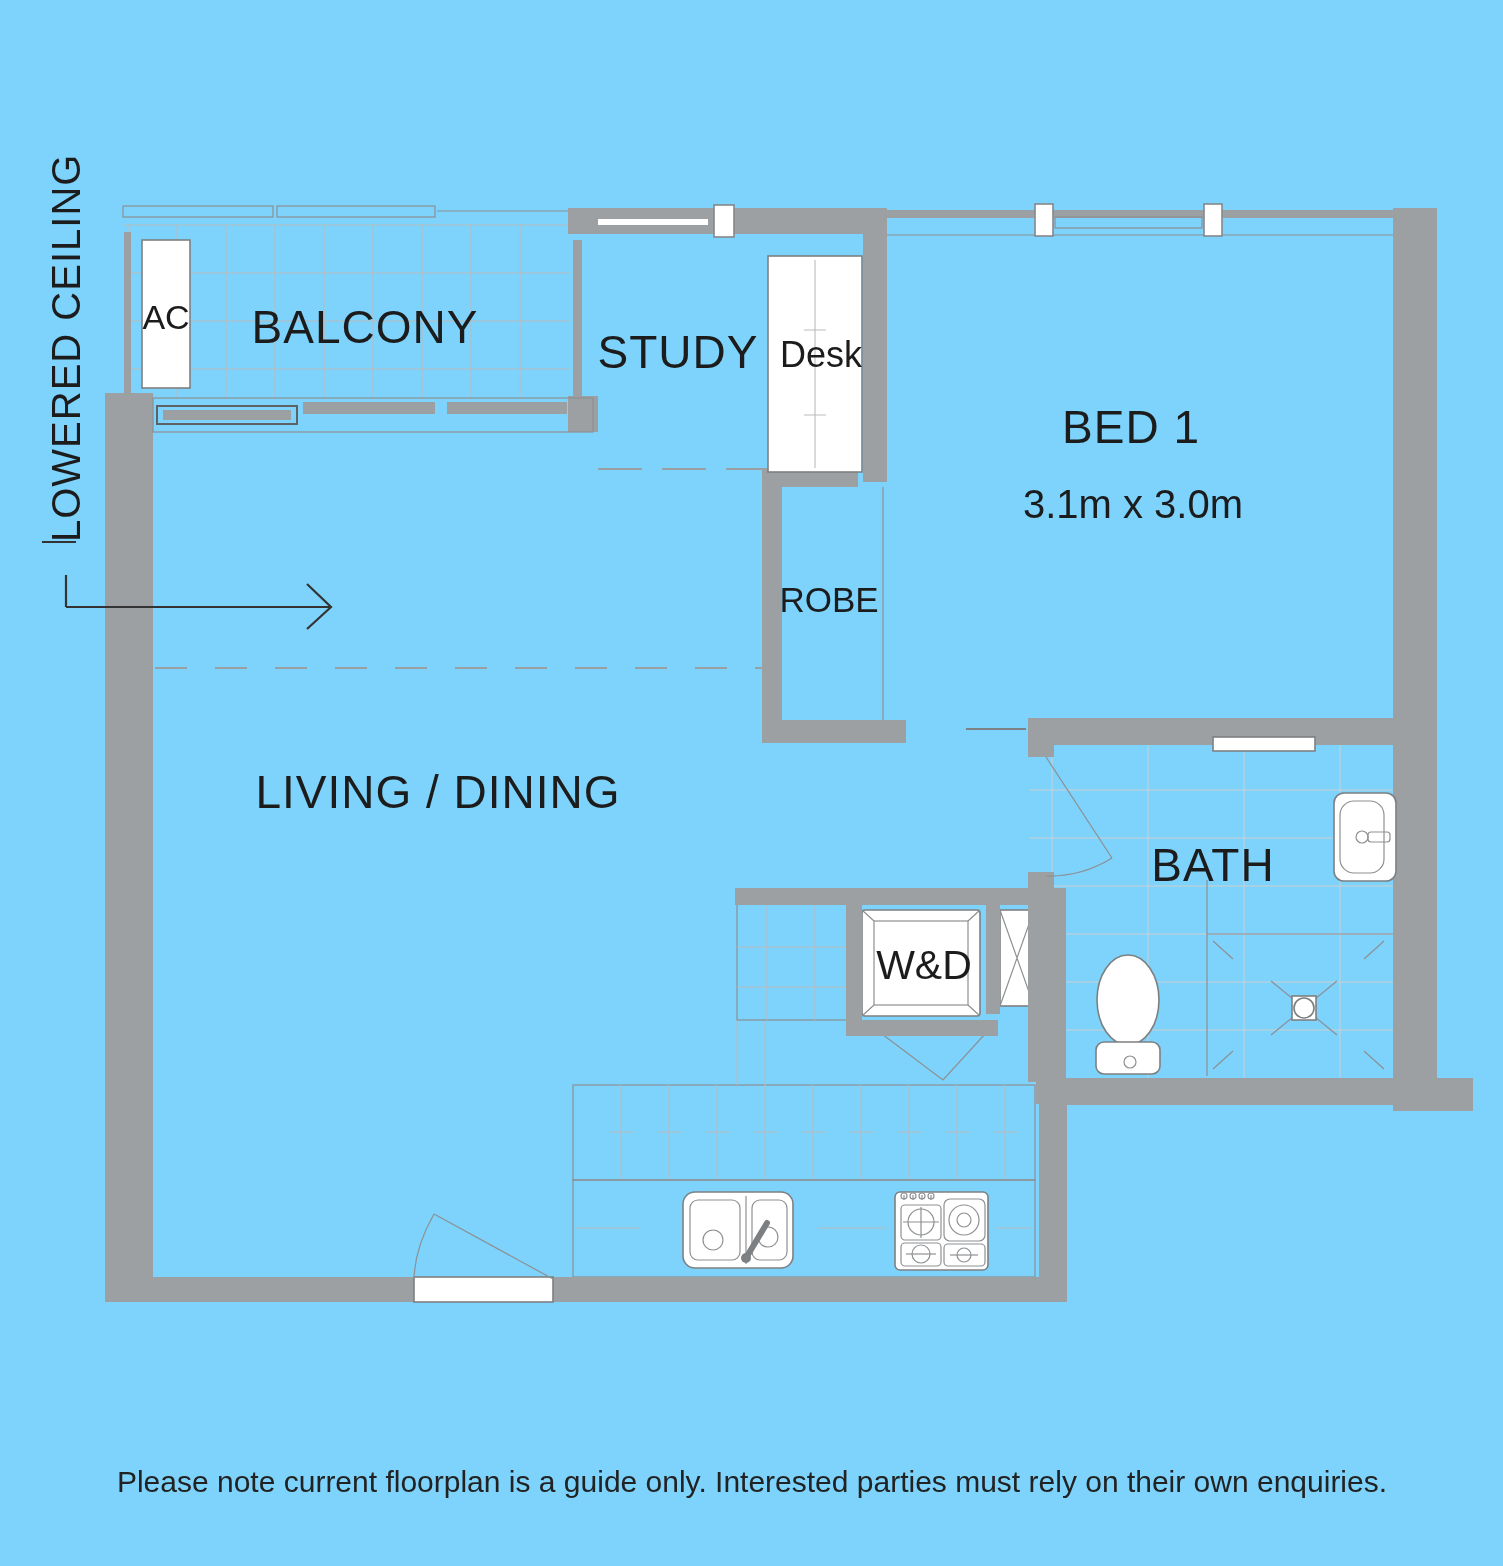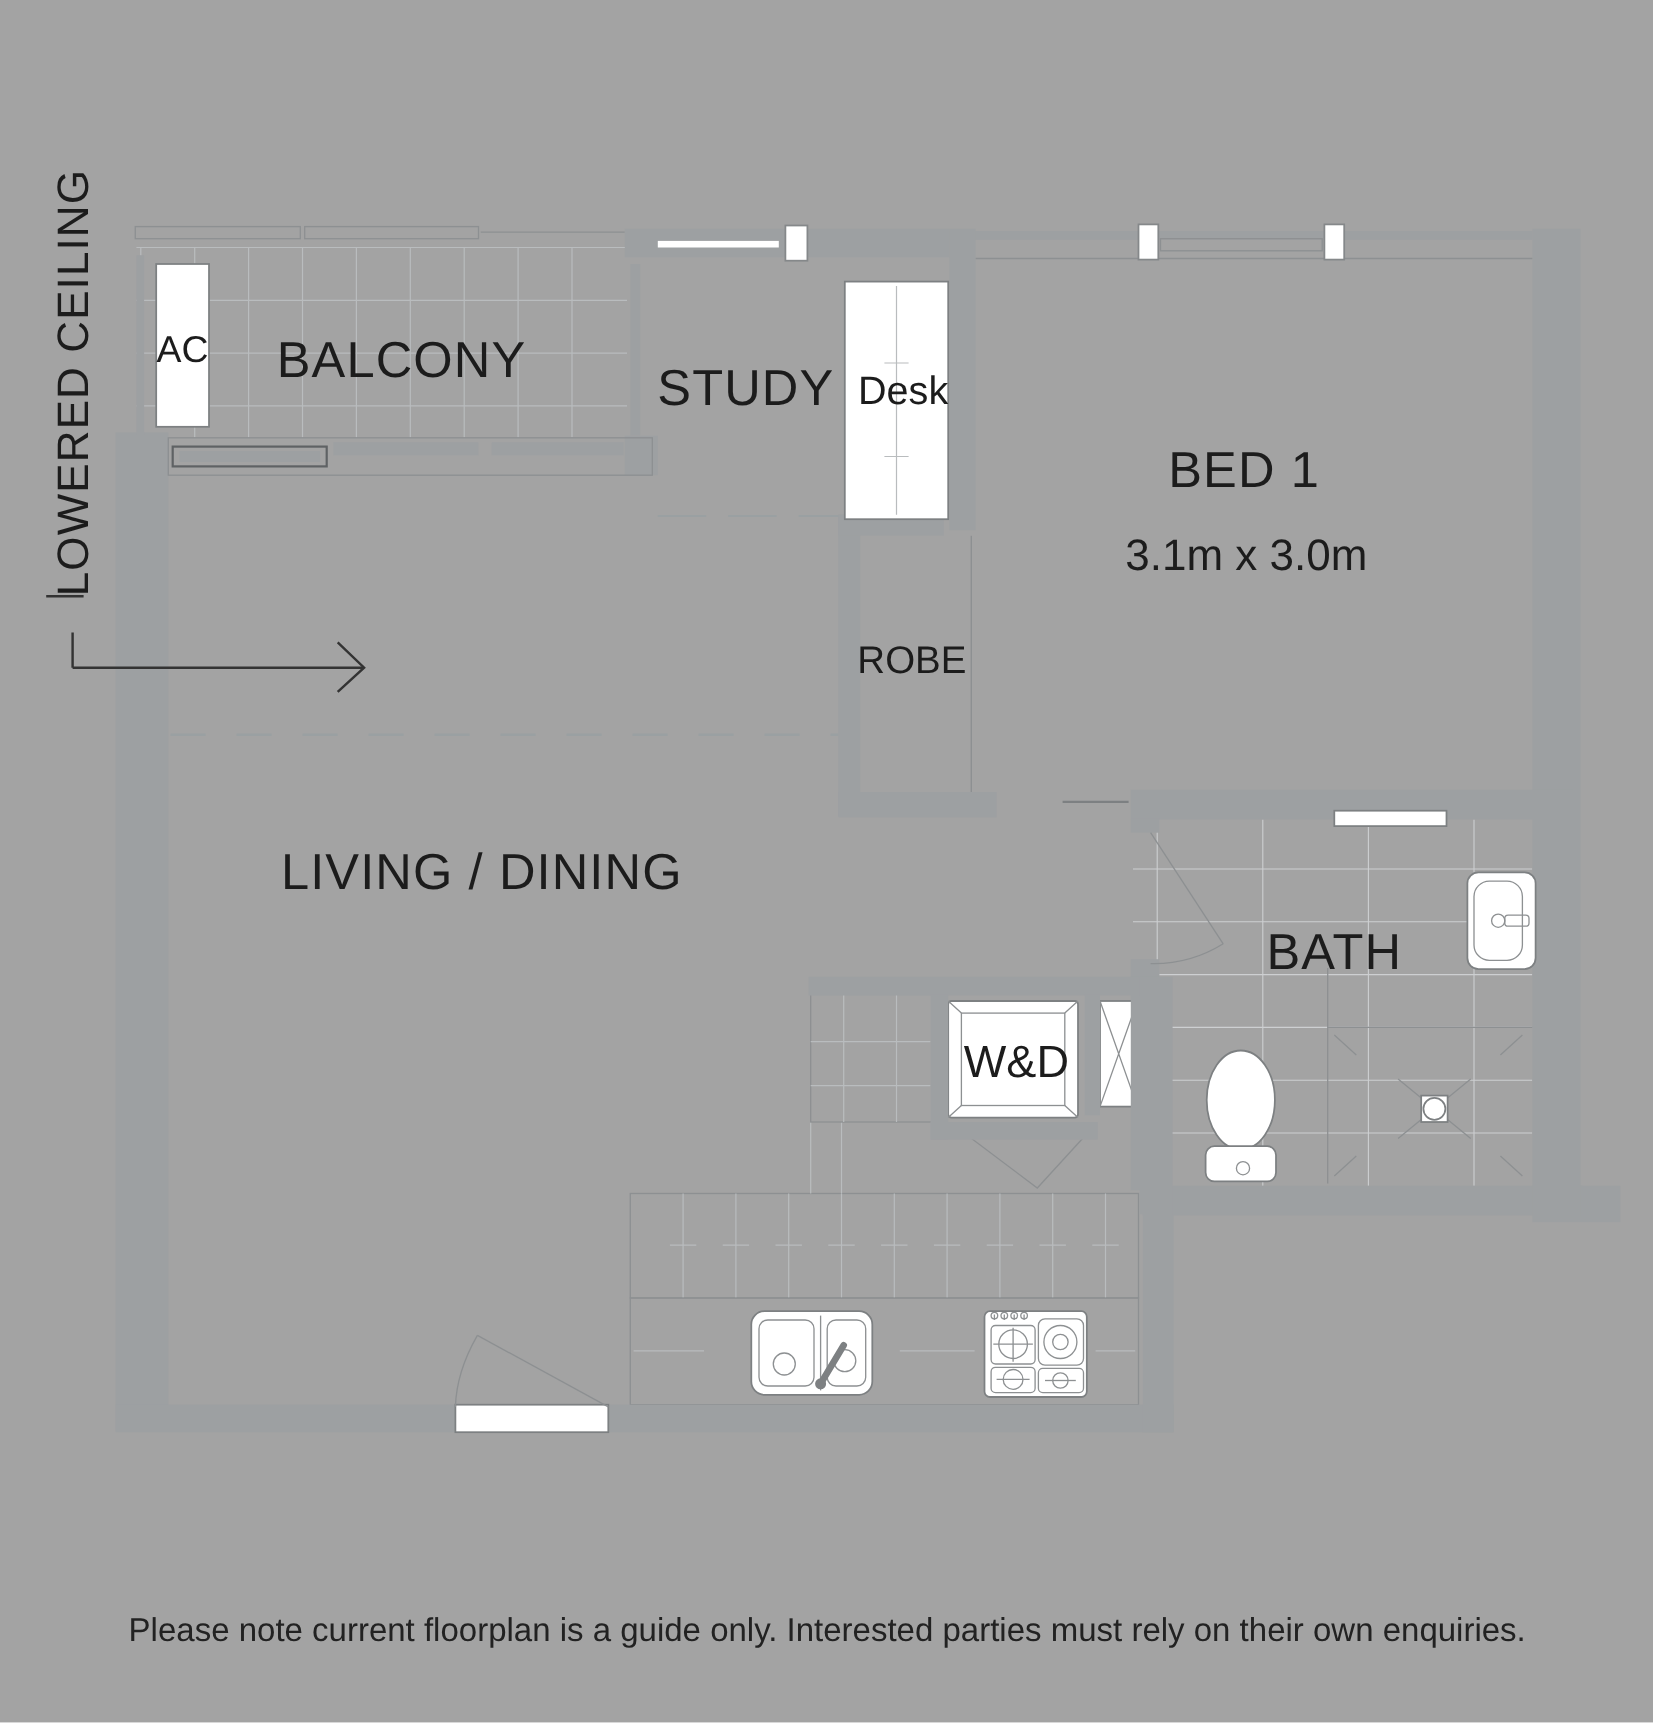--- a/index.html
+++ b/index.html
@@ -1,17 +1,17 @@
 <!DOCTYPE html>
 <html><head>
 <meta charset="utf-8">
 <title>Floor Plan</title>
 <style>
   html,body{margin:0;padding:0;background:#ffffff;}
-  .canvas{position:relative;width:1503px;height:1566px;background:#a3a3a3;overflow:hidden;}
+  .canvas{position:relative;width:1503px;height:1566px;background:#7dd3fc;overflow:hidden;}
   svg{position:absolute;left:0;top:0;}
   svg text{font-family:"Liberation Sans",sans-serif;fill:#1c1c1c;}
   .room-label{font-size:46px;letter-spacing:1px;}
   .wall{fill:#9da0a2;}
   .win{fill:#ffffff;stroke:#85888a;stroke-width:1.6;}
   .lnD{stroke:#5f6264;stroke-width:2;fill:none;}
   .grid{stroke:#b9bcbe;stroke-width:1.1;fill:none;}
   .tile{stroke:#cdcfd1;stroke-width:1;fill:none;}
   .fix{fill:#ffffff;stroke:#7d8082;stroke-width:1.6;}
   .thin{stroke:#8d9092;stroke-width:1.2;fill:none;}

